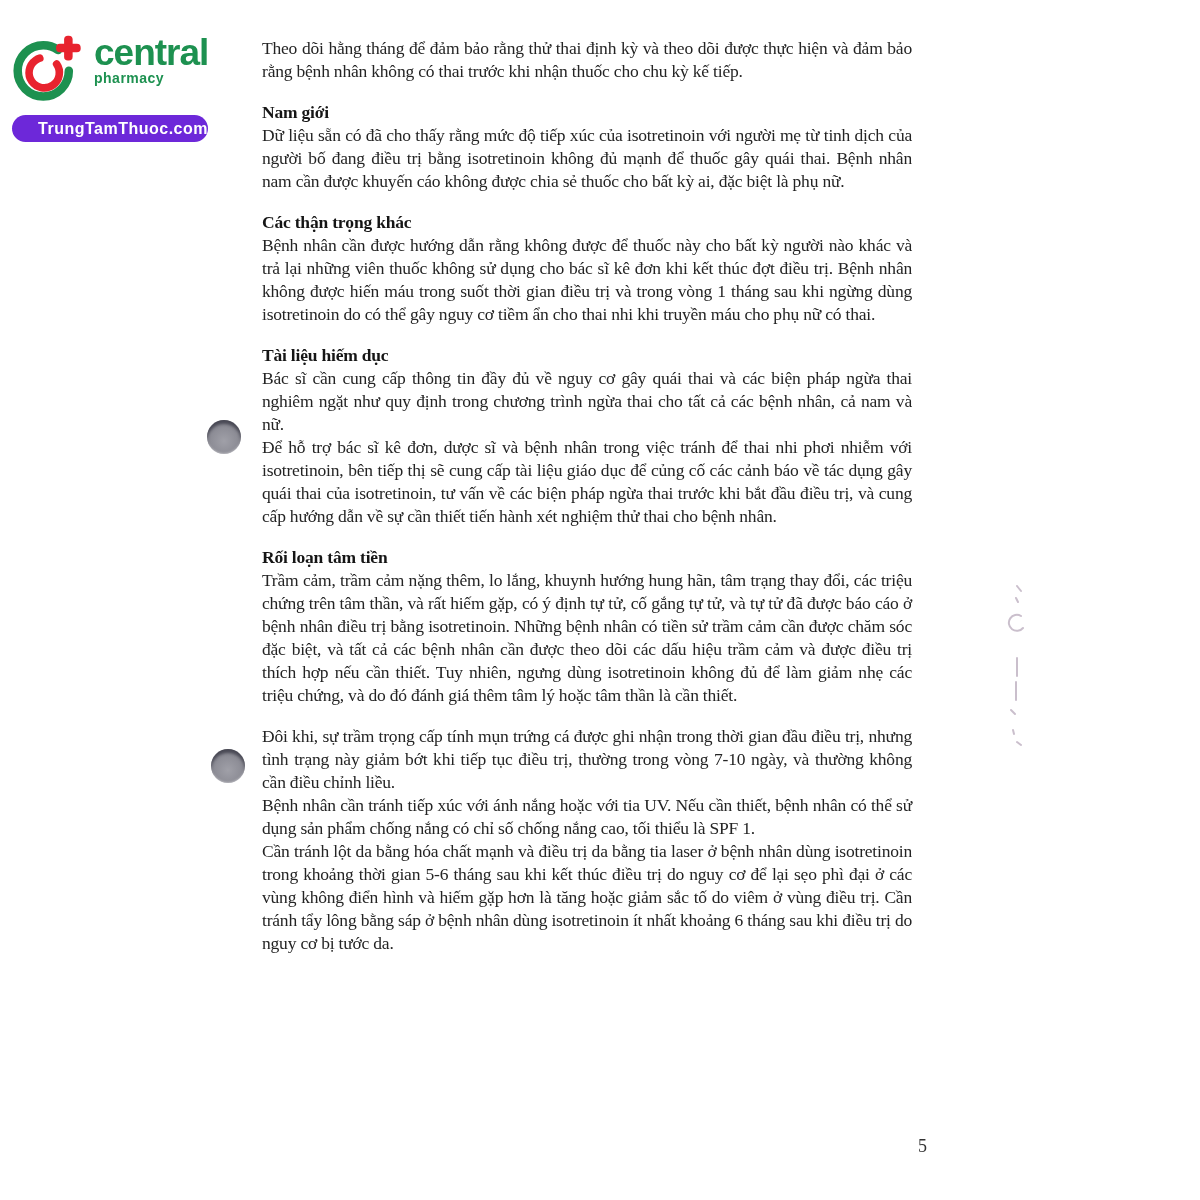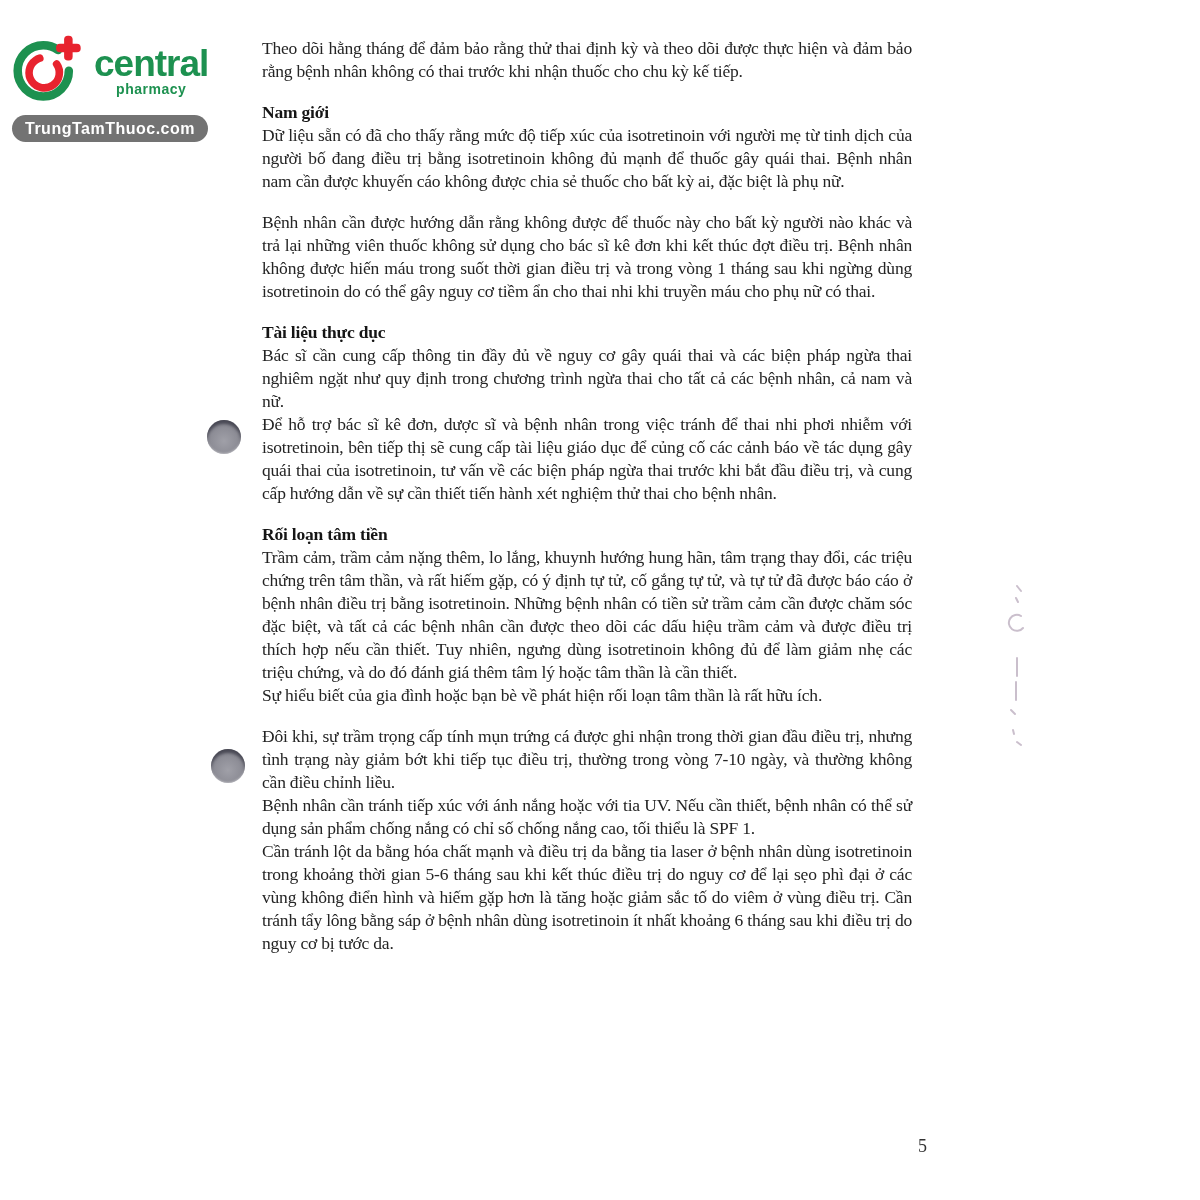--- a/index.html
+++ b/index.html
@@ -4,29 +4,29 @@
 <style>
   html,body{margin:0;padding:0;}
   body{
     width:1200px;height:1200px;position:relative;background:#ffffff;
     font-family:"Liberation Serif", serif;color:#1f1f1f;overflow:hidden;
   }
   
   .logo{position:absolute;left:12px;top:30px;width:230px;}
   .logo-row{display:flex;align-items:flex-start;}
   .logo-mark{width:72px;height:76px;flex:0 0 auto;}
-  .logo-words{margin-left:10px;margin-top:19px;font-family:"Liberation Sans", sans-serif;text-align:center;}
+  .logo-words{margin-left:10px;margin-top:8px;font-family:"Liberation Sans", sans-serif;}
   .logo-brand{
     color:#1d9150;font-size:37px;font-weight:bold;line-height:30px;
     letter-spacing:-1px;
   }
   .logo-sub{color:#1d9150;font-size:14px;font-weight:bold;margin-top:2px;letter-spacing:0.5px;}
   .logo-banner{
-    margin-top:9px;background:#737373;border-radius:14px;width:196px;height:27px;
-    display:flex;align-items:center;justify-content:center;
+    margin-top:9px;background:#6d28d9;border-radius:14px;width:196px;height:27px;
+    display:flex;align-items:center;justify-content:flex-end;
   }
   .logo-banner span{
     color:#ffffff;font-family:"Liberation Sans", sans-serif;font-weight:bold;
     font-size:16px;letter-spacing:0.5px;
   }
   
   .doc{
     position:absolute;left:262px;top:37px;width:650px;
     font-size:17.5px;line-height:23px;letter-spacing:-0.2px;
     text-align:justify;color:#242424;
@@ -75,31 +75,31 @@
 
 <main class="doc">
     <section class="doc-section">
       <p class="doc-paragraph">Theo dõi hằng tháng để đảm bảo rằng thử thai định kỳ và theo dõi được thực hiện và đảm bảo rằng bệnh nhân không có thai trước khi nhận thuốc cho chu kỳ kế tiếp.</p>
     </section>
     <section class="doc-section">
       <h3 class="doc-heading">Nam giới</h3>
       <p class="doc-paragraph">Dữ liệu sẵn có đã cho thấy rằng mức độ tiếp xúc của isotretinoin với người mẹ từ tinh dịch của người bố đang điều trị bằng isotretinoin không đủ mạnh để thuốc gây quái thai. Bệnh nhân nam cần được khuyến cáo không được chia sẻ thuốc cho bất kỳ ai, đặc biệt là phụ nữ.</p>
     </section>
     <section class="doc-section">
+      <h3 class="doc-heading">Các thận trọng khác</h3>
       <p class="doc-paragraph">Bệnh nhân cần được hướng dẫn rằng không được để thuốc này cho bất kỳ người nào khác và trả lại những viên thuốc không sử dụng cho bác sĩ kê đơn khi kết thúc đợt điều trị. Bệnh nhân không được hiến máu trong suốt thời gian điều trị và trong vòng 1 tháng sau khi ngừng dùng isotretinoin do có thể gây nguy cơ tiềm ẩn cho thai nhi khi truyền máu cho phụ nữ có thai.</p>
     </section>
     <section class="doc-section">
-      <h3 class="doc-heading">Tài liệu thực dục</h3>
+      <h3 class="doc-heading">Tài liệu hiếm dục</h3>
       <p class="doc-paragraph">Bác sĩ cần cung cấp thông tin đầy đủ về nguy cơ gây quái thai và các biện pháp ngừa thai nghiêm ngặt như quy định trong chương trình ngừa thai cho tất cả các bệnh nhân, cả nam và nữ.</p>
       <p class="doc-paragraph">Để hỗ trợ bác sĩ kê đơn, dược sĩ và bệnh nhân trong việc tránh để thai nhi phơi nhiễm với isotretinoin, bên tiếp thị sẽ cung cấp tài liệu giáo dục để củng cố các cảnh báo về tác dụng gây quái thai của isotretinoin, tư vấn về các biện pháp ngừa thai trước khi bắt đầu điều trị, và cung cấp hướng dẫn về sự cần thiết tiến hành xét nghiệm thử thai cho bệnh nhân.</p>
     </section>
     <section class="doc-section">
       <h3 class="doc-heading">Rối loạn tâm tiền</h3>
       <p class="doc-paragraph">Trầm cảm, trầm cảm nặng thêm, lo lắng, khuynh hướng hung hãn, tâm trạng thay đổi, các triệu chứng trên tâm thần, và rất hiếm gặp, có ý định tự tử, cố gắng tự tử, và tự tử đã được báo cáo ở bệnh nhân điều trị bằng isotretinoin. Những bệnh nhân có tiền sử trầm cảm cần được chăm sóc đặc biệt, và tất cả các bệnh nhân cần được theo dõi các dấu hiệu trầm cảm và được điều trị thích hợp nếu cần thiết. Tuy nhiên, ngưng dùng isotretinoin không đủ để làm giảm nhẹ các triệu chứng, và do đó đánh giá thêm tâm lý hoặc tâm thần là cần thiết.</p>
-      <p class="doc-paragraph">Sự hiểu biết của gia đình hoặc bạn bè về phát hiện rối loạn tâm thần là rất hữu ích.</p>
     </section>
     <section class="doc-section">
       <p class="doc-paragraph">Đôi khi, sự trầm trọng cấp tính mụn trứng cá được ghi nhận trong thời gian đầu điều trị, nhưng tình trạng này giảm bớt khi tiếp tục điều trị, thường trong vòng 7-10 ngày, và thường không cần điều chỉnh liều.</p>
       <p class="doc-paragraph">Bệnh nhân cần tránh tiếp xúc với ánh nắng hoặc với tia UV. Nếu cần thiết, bệnh nhân có thể sử dụng sản phẩm chống nắng có chỉ số chống nắng cao, tối thiểu là SPF 1.</p>
       <p class="doc-paragraph">Cần tránh lột da bằng hóa chất mạnh và điều trị da bằng tia laser ở bệnh nhân dùng isotretinoin trong khoảng thời gian 5-6 tháng sau khi kết thúc điều trị do nguy cơ để lại sẹo phì đại ở các vùng không điển hình và hiếm gặp hơn là tăng hoặc giảm sắc tố do viêm ở vùng điều trị. Cần tránh tẩy lông bằng sáp ở bệnh nhân dùng isotretinoin ít nhất khoảng 6 tháng sau khi điều trị do nguy cơ bị tước da.</p>
     </section>
   </main>
 
 <div class="hole hole-1"></div>
 <div class="hole hole-2"></div>

